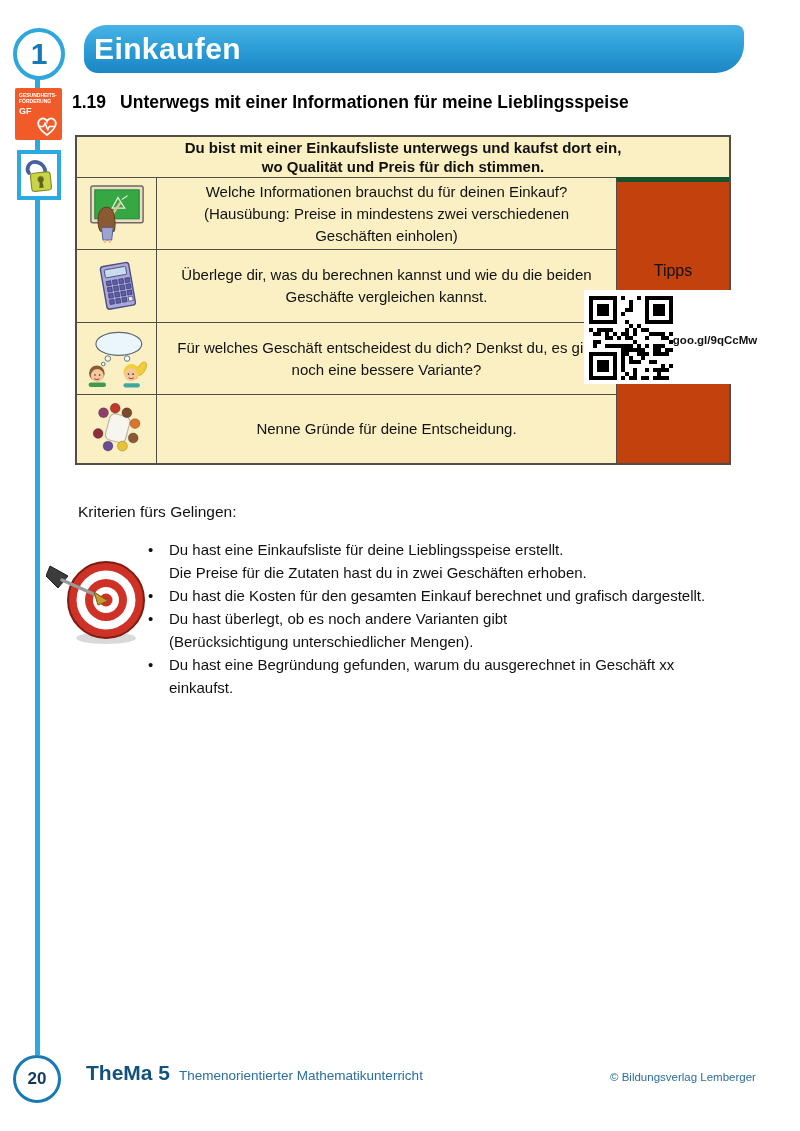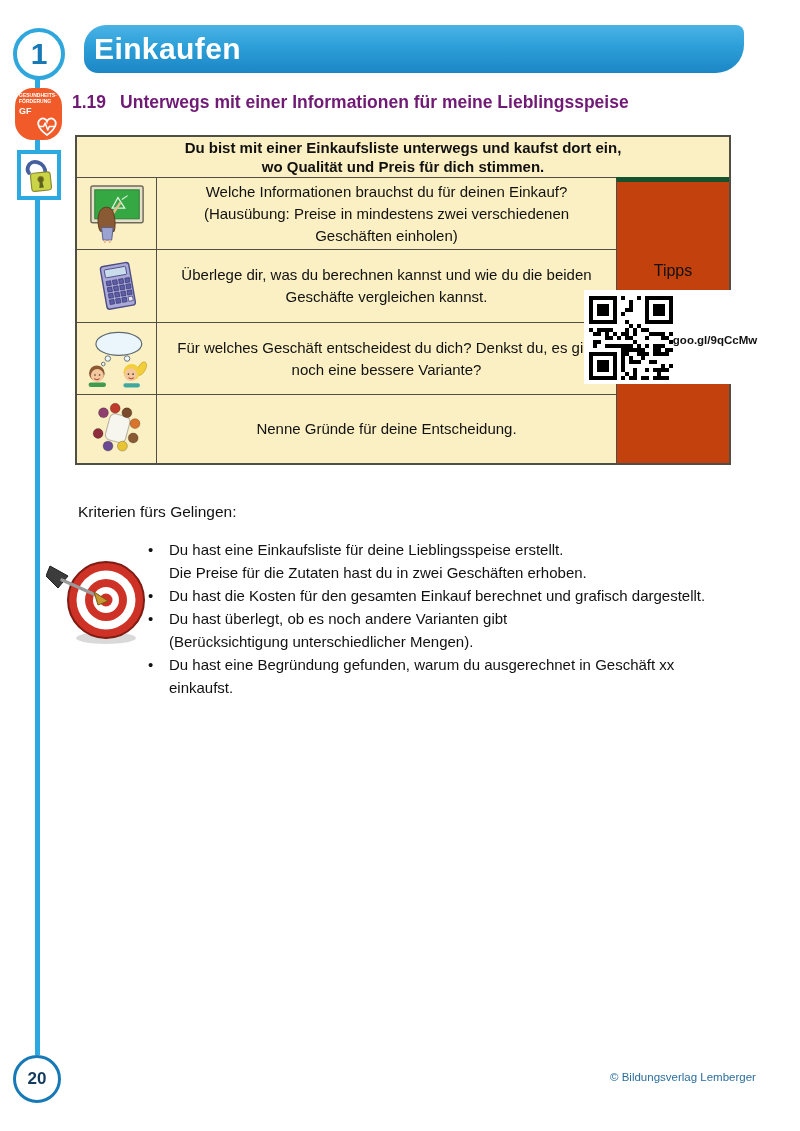--- a/index.html
+++ b/index.html
@@ -12,32 +12,32 @@
   .chapter-circle{position:absolute;left:13px;top:28px;width:44px;height:44px;background:#fff;
         border:4.5px solid #2FA7DD;border-radius:50%;display:flex;align-items:center;justify-content:center;
         font-size:30px;font-weight:bold;color:#1779B5;z-index:2;}
   .chapter-bar{position:absolute;left:84px;top:25px;width:660px;height:48px;
         background:linear-gradient(180deg,#4AB3E5 0%,#2D9FD8 45%,#1B86C5 100%);
         border-radius:22px 8px 28px 14px;display:flex;align-items:center;}
   .chapter-title{color:#fff;font-size:30px;font-weight:bold;padding-left:10px;letter-spacing:.4px;}
 
   
   .gf-badge{position:absolute;left:15px;top:88px;width:47px;height:52px;background:#F15A29;
-        border-radius:18px;z-index:2;box-sizing:border-box;padding:4px 0 0 4px;color:#fff;}
+        border-radius:2px;z-index:2;box-sizing:border-box;padding:4px 0 0 4px;color:#fff;}
   .gf-top{font-size:5px;font-weight:bold;line-height:6px;}
   .gf-abbr{font-size:9px;font-weight:bold;margin-top:2px;}
   .heart-svg{position:absolute;right:2px;bottom:2px;}
 
   
   .lock-box{position:absolute;left:17px;top:150px;width:36px;height:42px;background:#fff;
         border:4px solid #2BA9E0;z-index:2;display:flex;align-items:center;justify-content:center;}
 
   
   .section-heading{position:absolute;left:72px;top:92px;display:flex;gap:14px;
-        font-size:17.5px;font-weight:bold;color:#701a75;}
+        font-size:17.5px;font-weight:bold;color:#000000;}
 
   
   .task-table{position:absolute;left:75px;top:135px;display:grid;
         grid-template-columns:79px 460px 113px;grid-template-rows:40px 72px 73px 72px 69px;
         border:2px solid #514E44;background:#FBF0C3;}
   .t-header{grid-column:1/4;grid-row:1;display:flex;align-items:center;justify-content:center;
         text-align:center;font-weight:bold;font-size:15px;line-height:19px;}
   .t-icon{display:flex;align-items:center;justify-content:center;border-top:1px solid #514E44;}
   .t-text{display:flex;align-items:center;justify-content:center;text-align:center;
         font-size:15px;line-height:22px;border-top:1px solid #514E44;border-left:1px solid #514E44;}
@@ -355,15 +355,19 @@
     <li>
       <span class="dot">•</span>
       <span class="pre">Du hast eine Begründung gefunden, warum du ausgerechnet in Geschäft xx
 einkaufst.</span>
     </li>
   </ul>
 
   <div class="page-circle">
     <span>20</span>
   </div>
+  <div class="brand-row">
+    <span class="brand">TheMa 5</span>
+    <span class="brand-sub">Themenorientierter Mathematikunterricht</span>
+  </div>
   <div class="copyright">© Bildungsverlag Lemberger</div>
 
 </div>
 
 </body></html>

